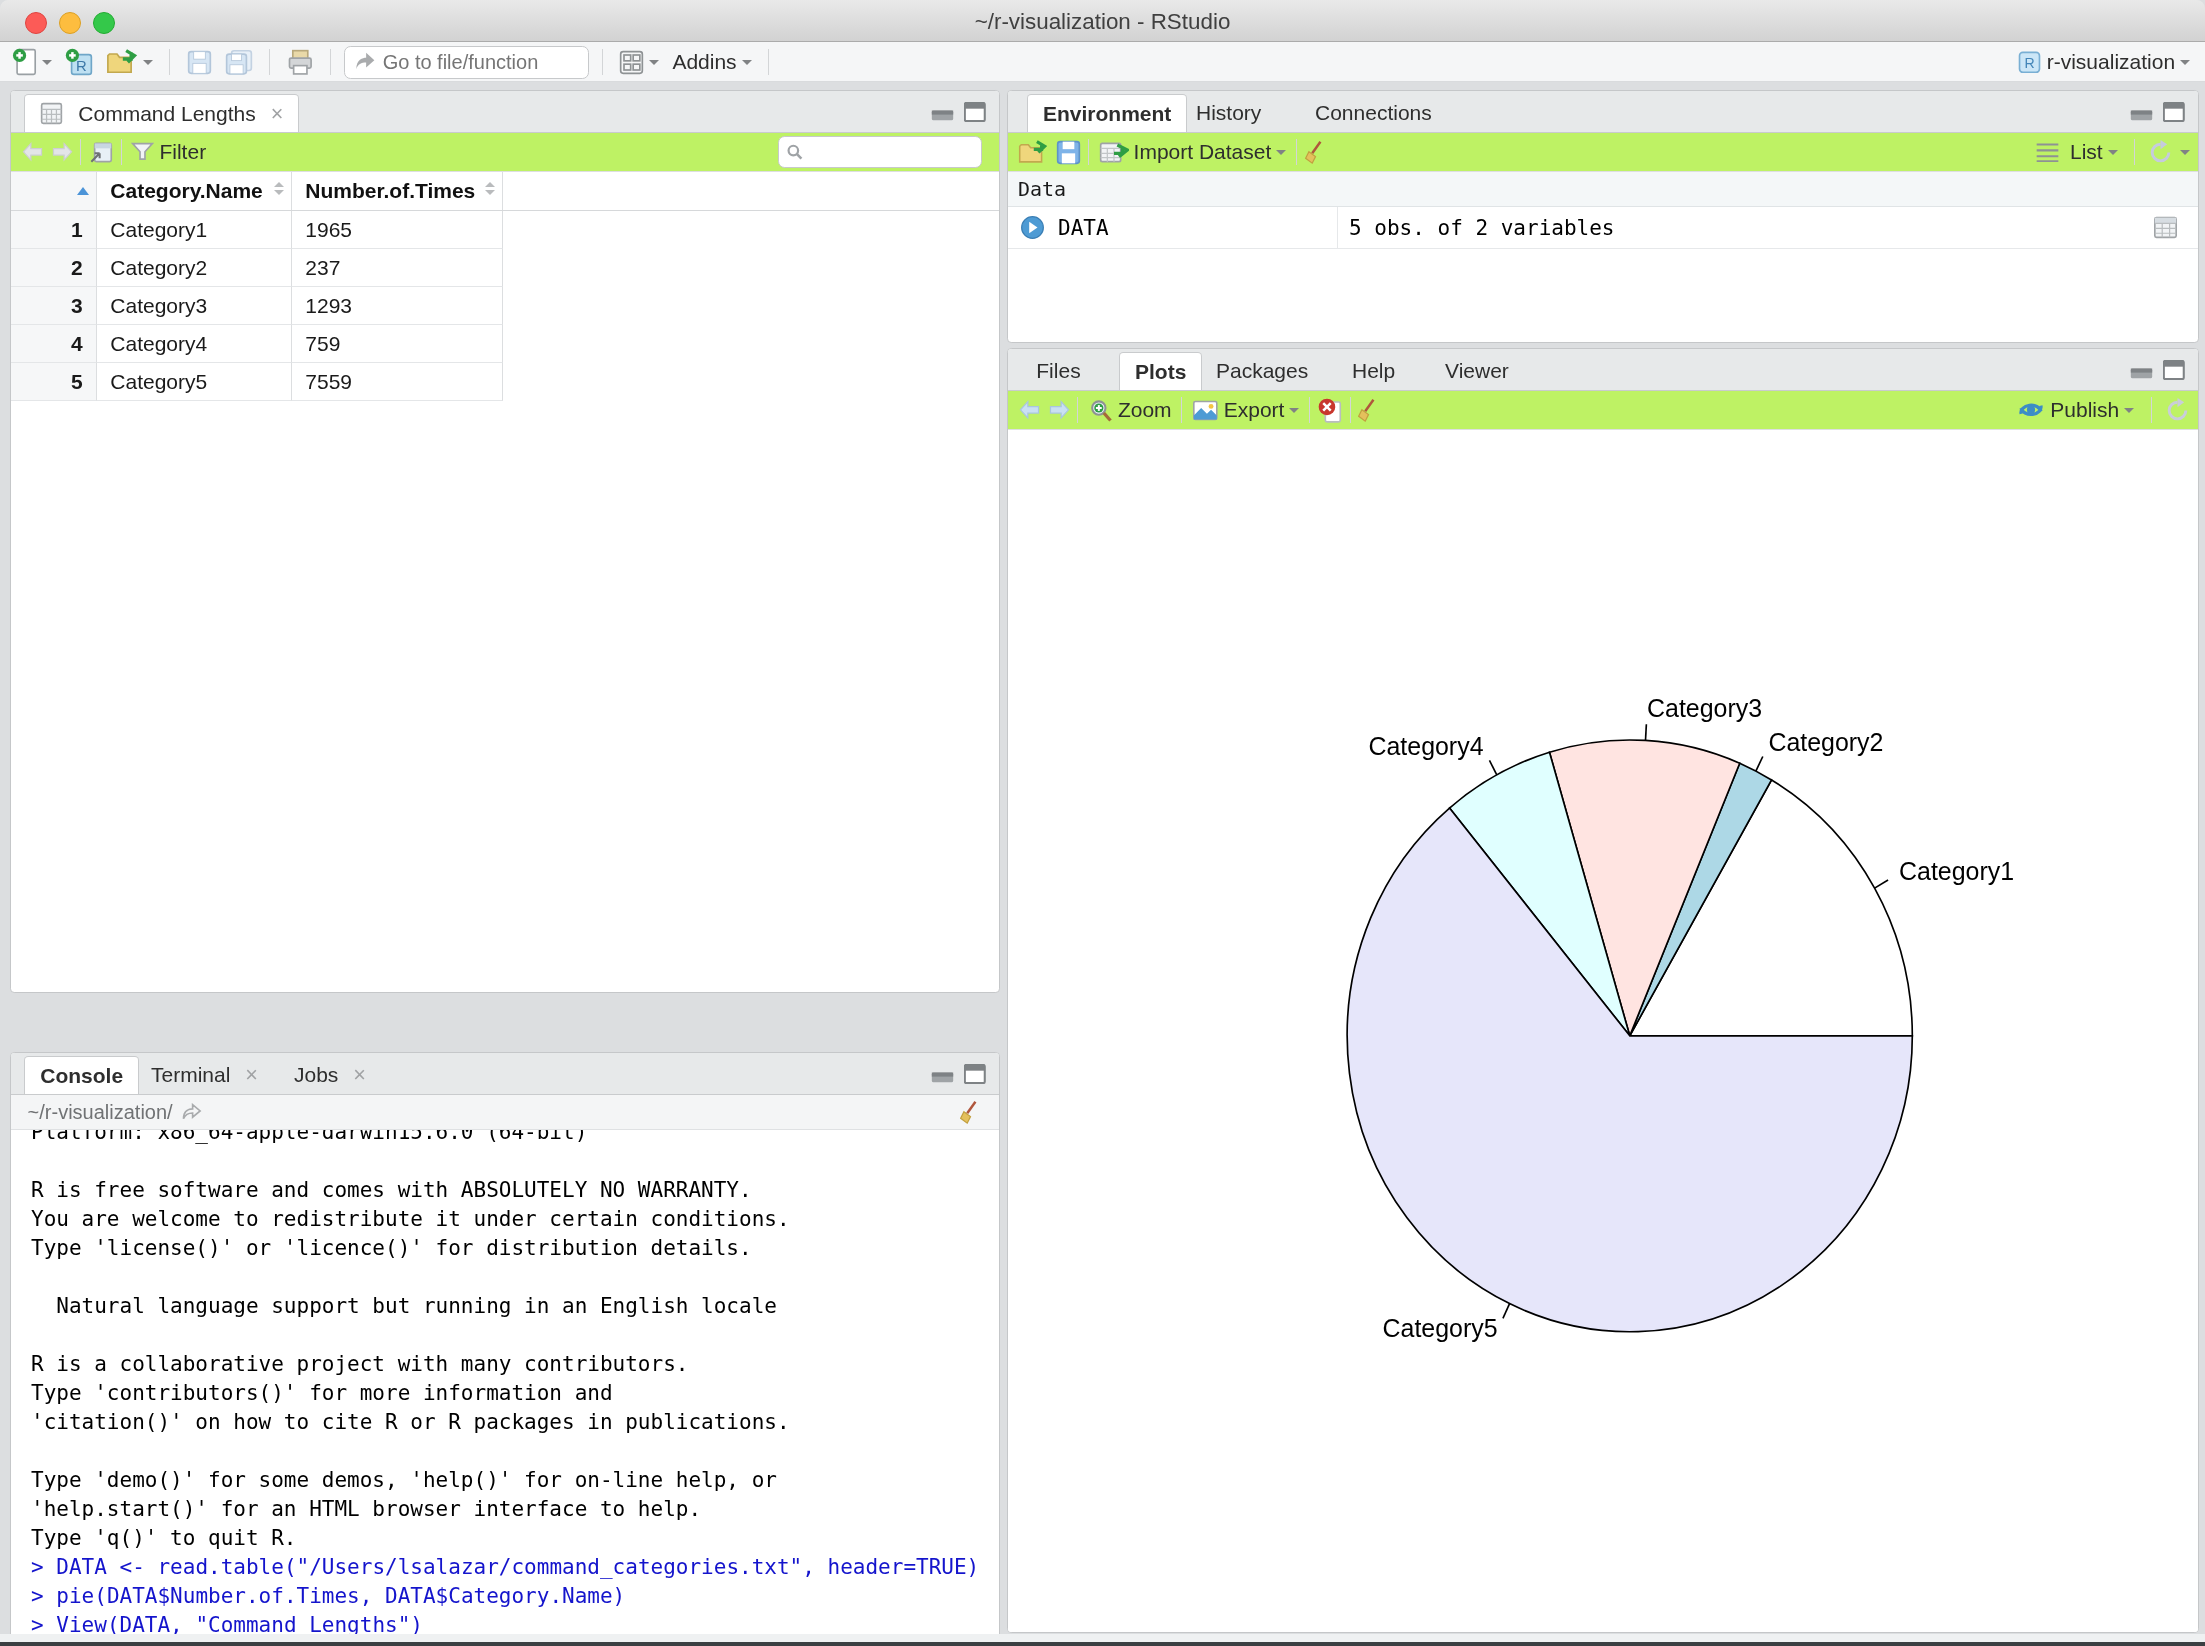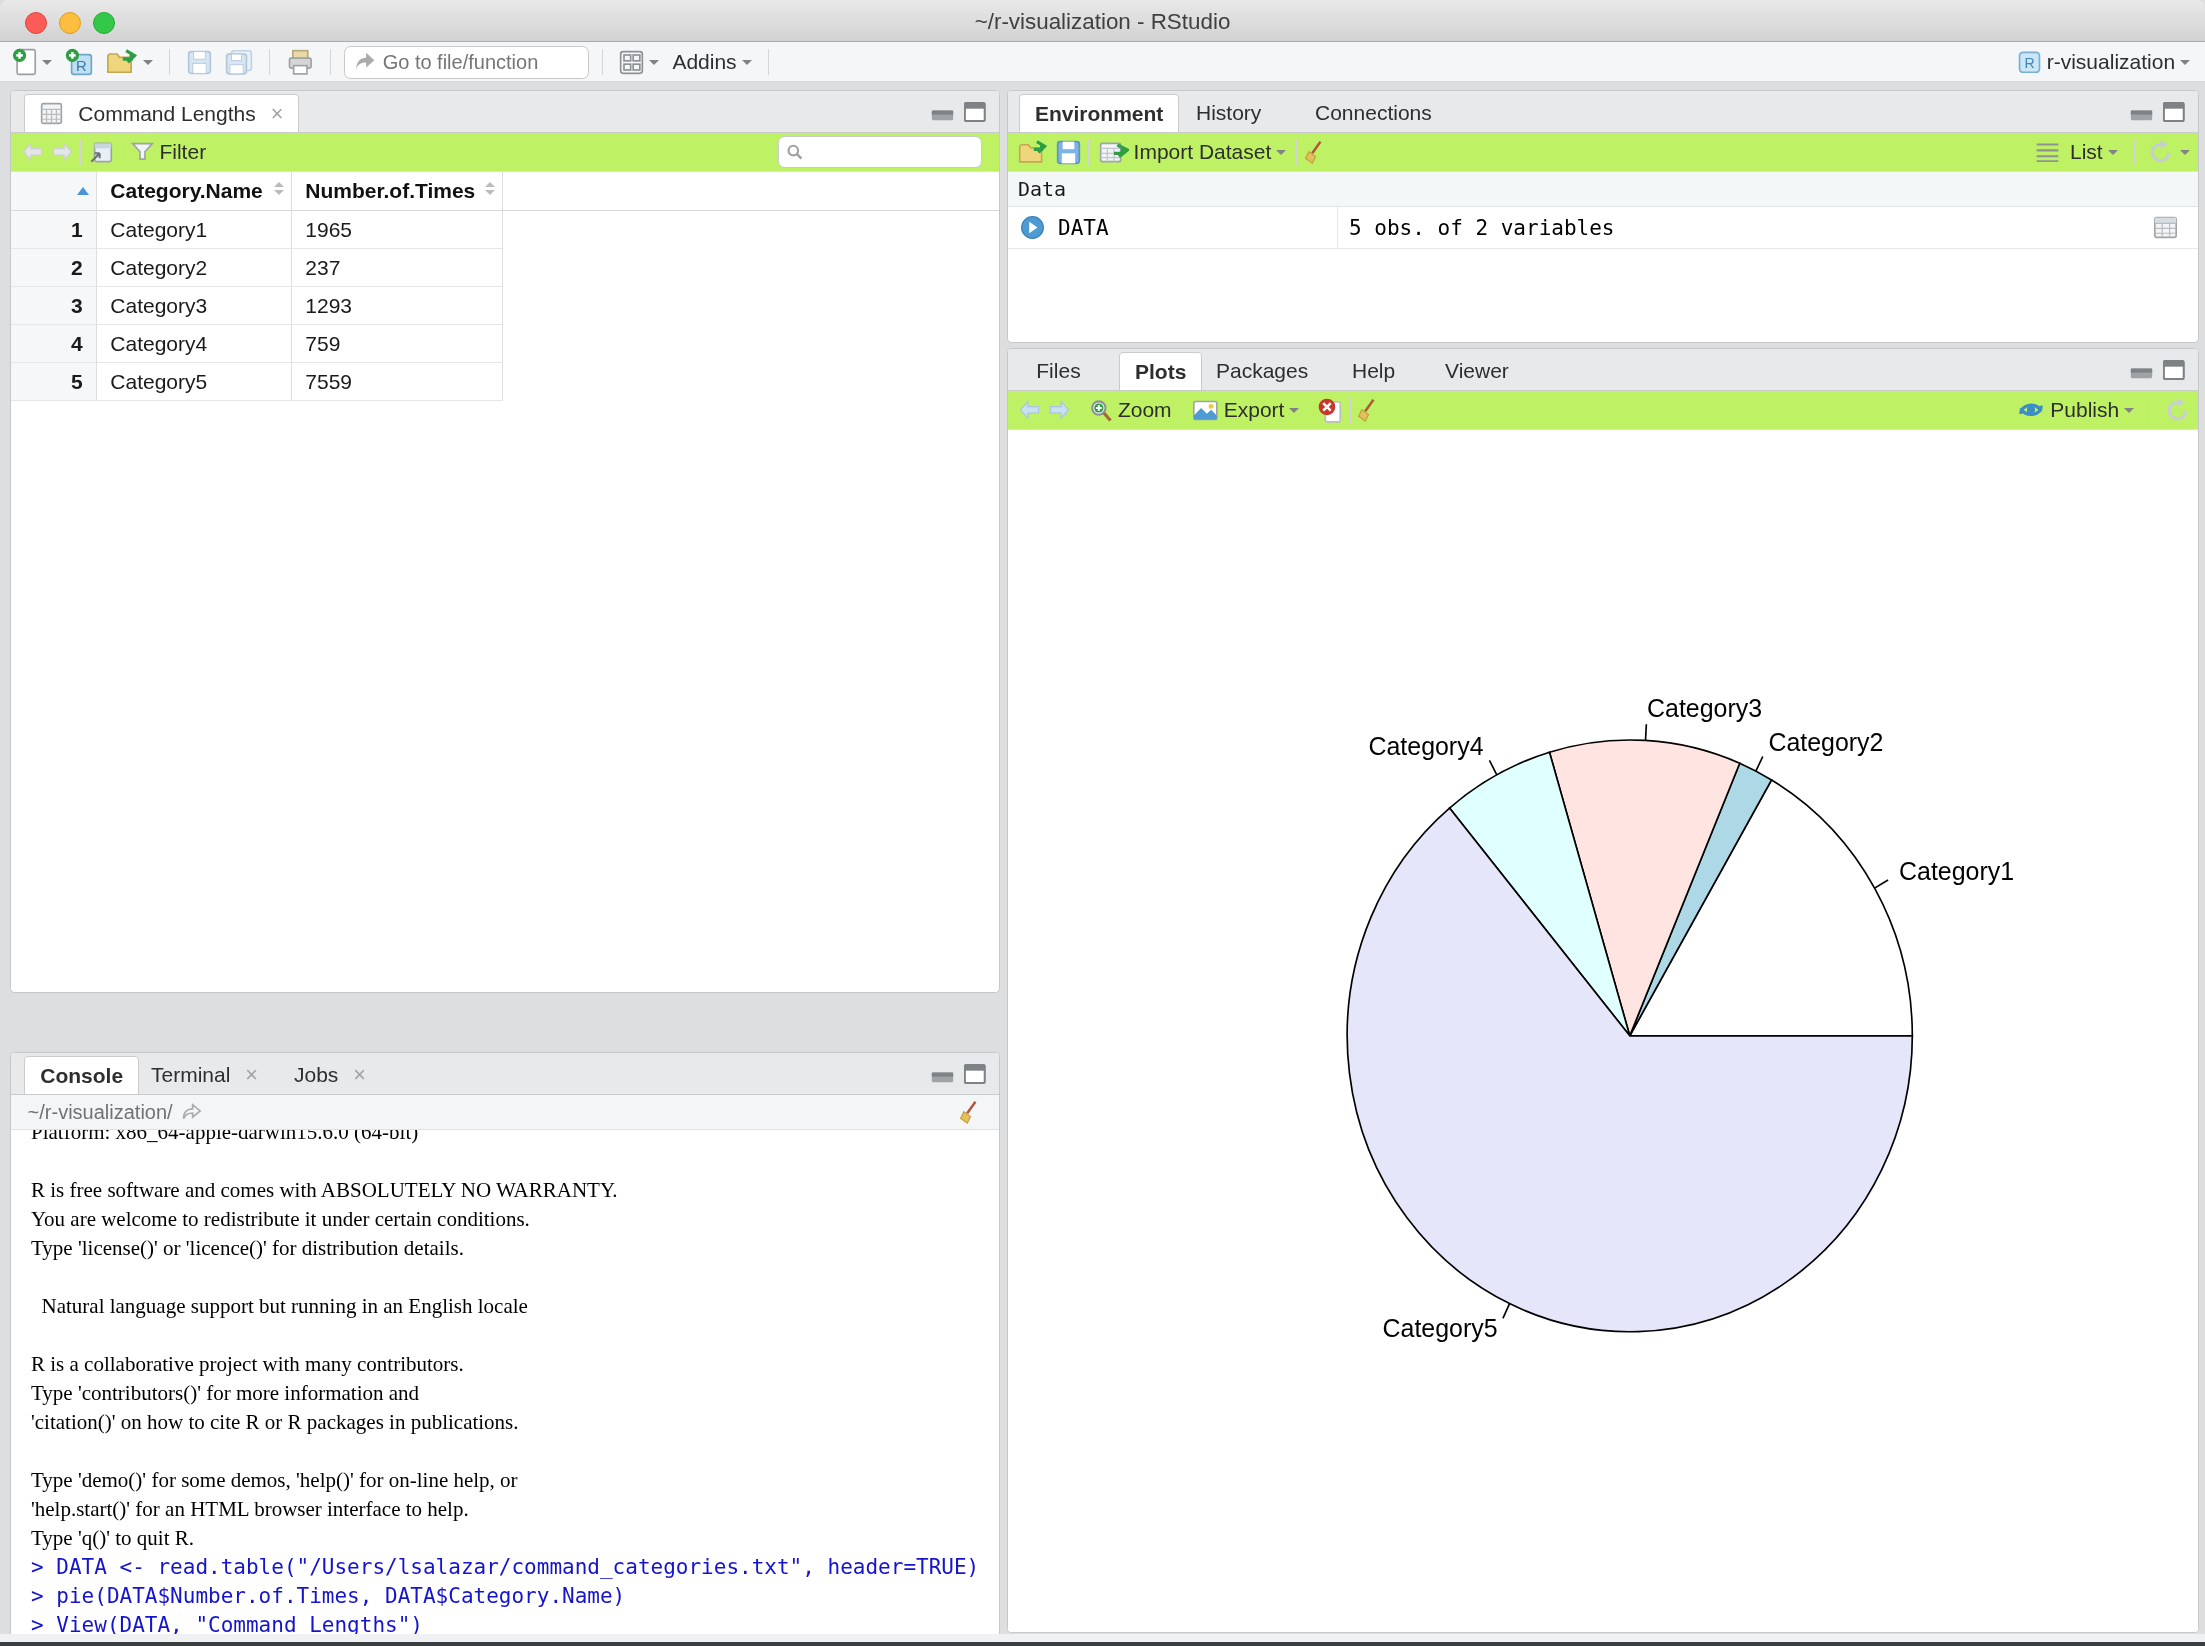--- a/index.html
+++ b/index.html
@@ -70,21 +70,21 @@
   .dv-status { position:absolute; left:0; bottom:0; width:100%; height:40px; background:#F1F2F3;
     border-top:0.8px solid #DDDFE1; display:flex; align-items:center; padding-left:15px; font-size:21px; color:#3C3C3C; }
 
   
   .dirbar { position:relative; height:35px; background:#F4F5F6; border-bottom:0.8px solid #DFE1E3;
     display:flex; align-items:center; padding:0 16.6px; gap:8.3px; }
   .dirtext { font-size:20px; color:#707274; }
   .console-out { position:absolute; left:0; top:77px; right:0; bottom:0; overflow:hidden;
     font-family:"DejaVu Sans Mono","Liberation Mono",monospace; font-size:21px; line-height:29px;
     color:#000; padding-left:20px; }
-  .console-out .block { white-space:pre; margin-top:-11.6px;font-family:Liberation Serif, serif; }
+  .console-out .block { white-space:pre; margin-top:-11.6px; }
   .cmdline { white-space:pre; color:#1414CC; }
   .cmdline .prompt { color:#1414CC; }
   .cursorbar { display:inline-block; width:2.5px; height:22.4px; background:#000; vertical-align:middle; margin-left:8.3px; }
 
   
   .env-scope { position:relative; height:38px; border-bottom:0.8px solid #E2E4E6; display:flex; align-items:center; padding:0 11.6px; gap:8.3px; background:#FFF; }
   .env-sec { height:35px; background:#F4F7F8; border-bottom:0.8px solid #E0E4E6; display:flex; align-items:center; padding-left:10px;
     font-family:"DejaVu Sans Mono","Liberation Mono",monospace; font-size:20px; color:#1A1A1A; }
   .env-row { position:relative; height:42px; border-bottom:0.8px solid #E6E8EA; display:flex; align-items:center;
     font-family:"DejaVu Sans Mono","Liberation Mono",monospace; font-size:21px; color:#000; }
@@ -352,21 +352,21 @@
 </div>
     <div class="cmdline"><span class="prompt">&gt;</span> <span>DATA &lt;- read.table("/Users/lsalazar/command_categories.txt", header=TRUE)</span></div>
     <div class="cmdline"><span class="prompt">&gt;</span> <span>pie(DATA$Number.of.Times, DATA$Category.Name)</span></div>
     <div class="cmdline"><span class="prompt">&gt;</span> <span>View(DATA, "Command Lengths")</span></div>
     <div class="cmdline"><span class="prompt">&gt;</span><span class="cursorbar"></span></div>
   </div>
 </div>
 
 <div class="pane" id="pane-env">
   <div class="tabbar">
-    <div class="tab active" style="left:11px;">
+    <div class="tab active" style="left:19px;">
         <span>Environment</span>
       </div>
     <div class="tab" style="left:173px;">
         <span>History</span>
       </div>
     <div class="tab" style="left:292px;">
         <span>Connections</span>
       </div>
     <span class="minmax">
       <svg width="23" height="18.3" viewBox="0 0 28 22">

